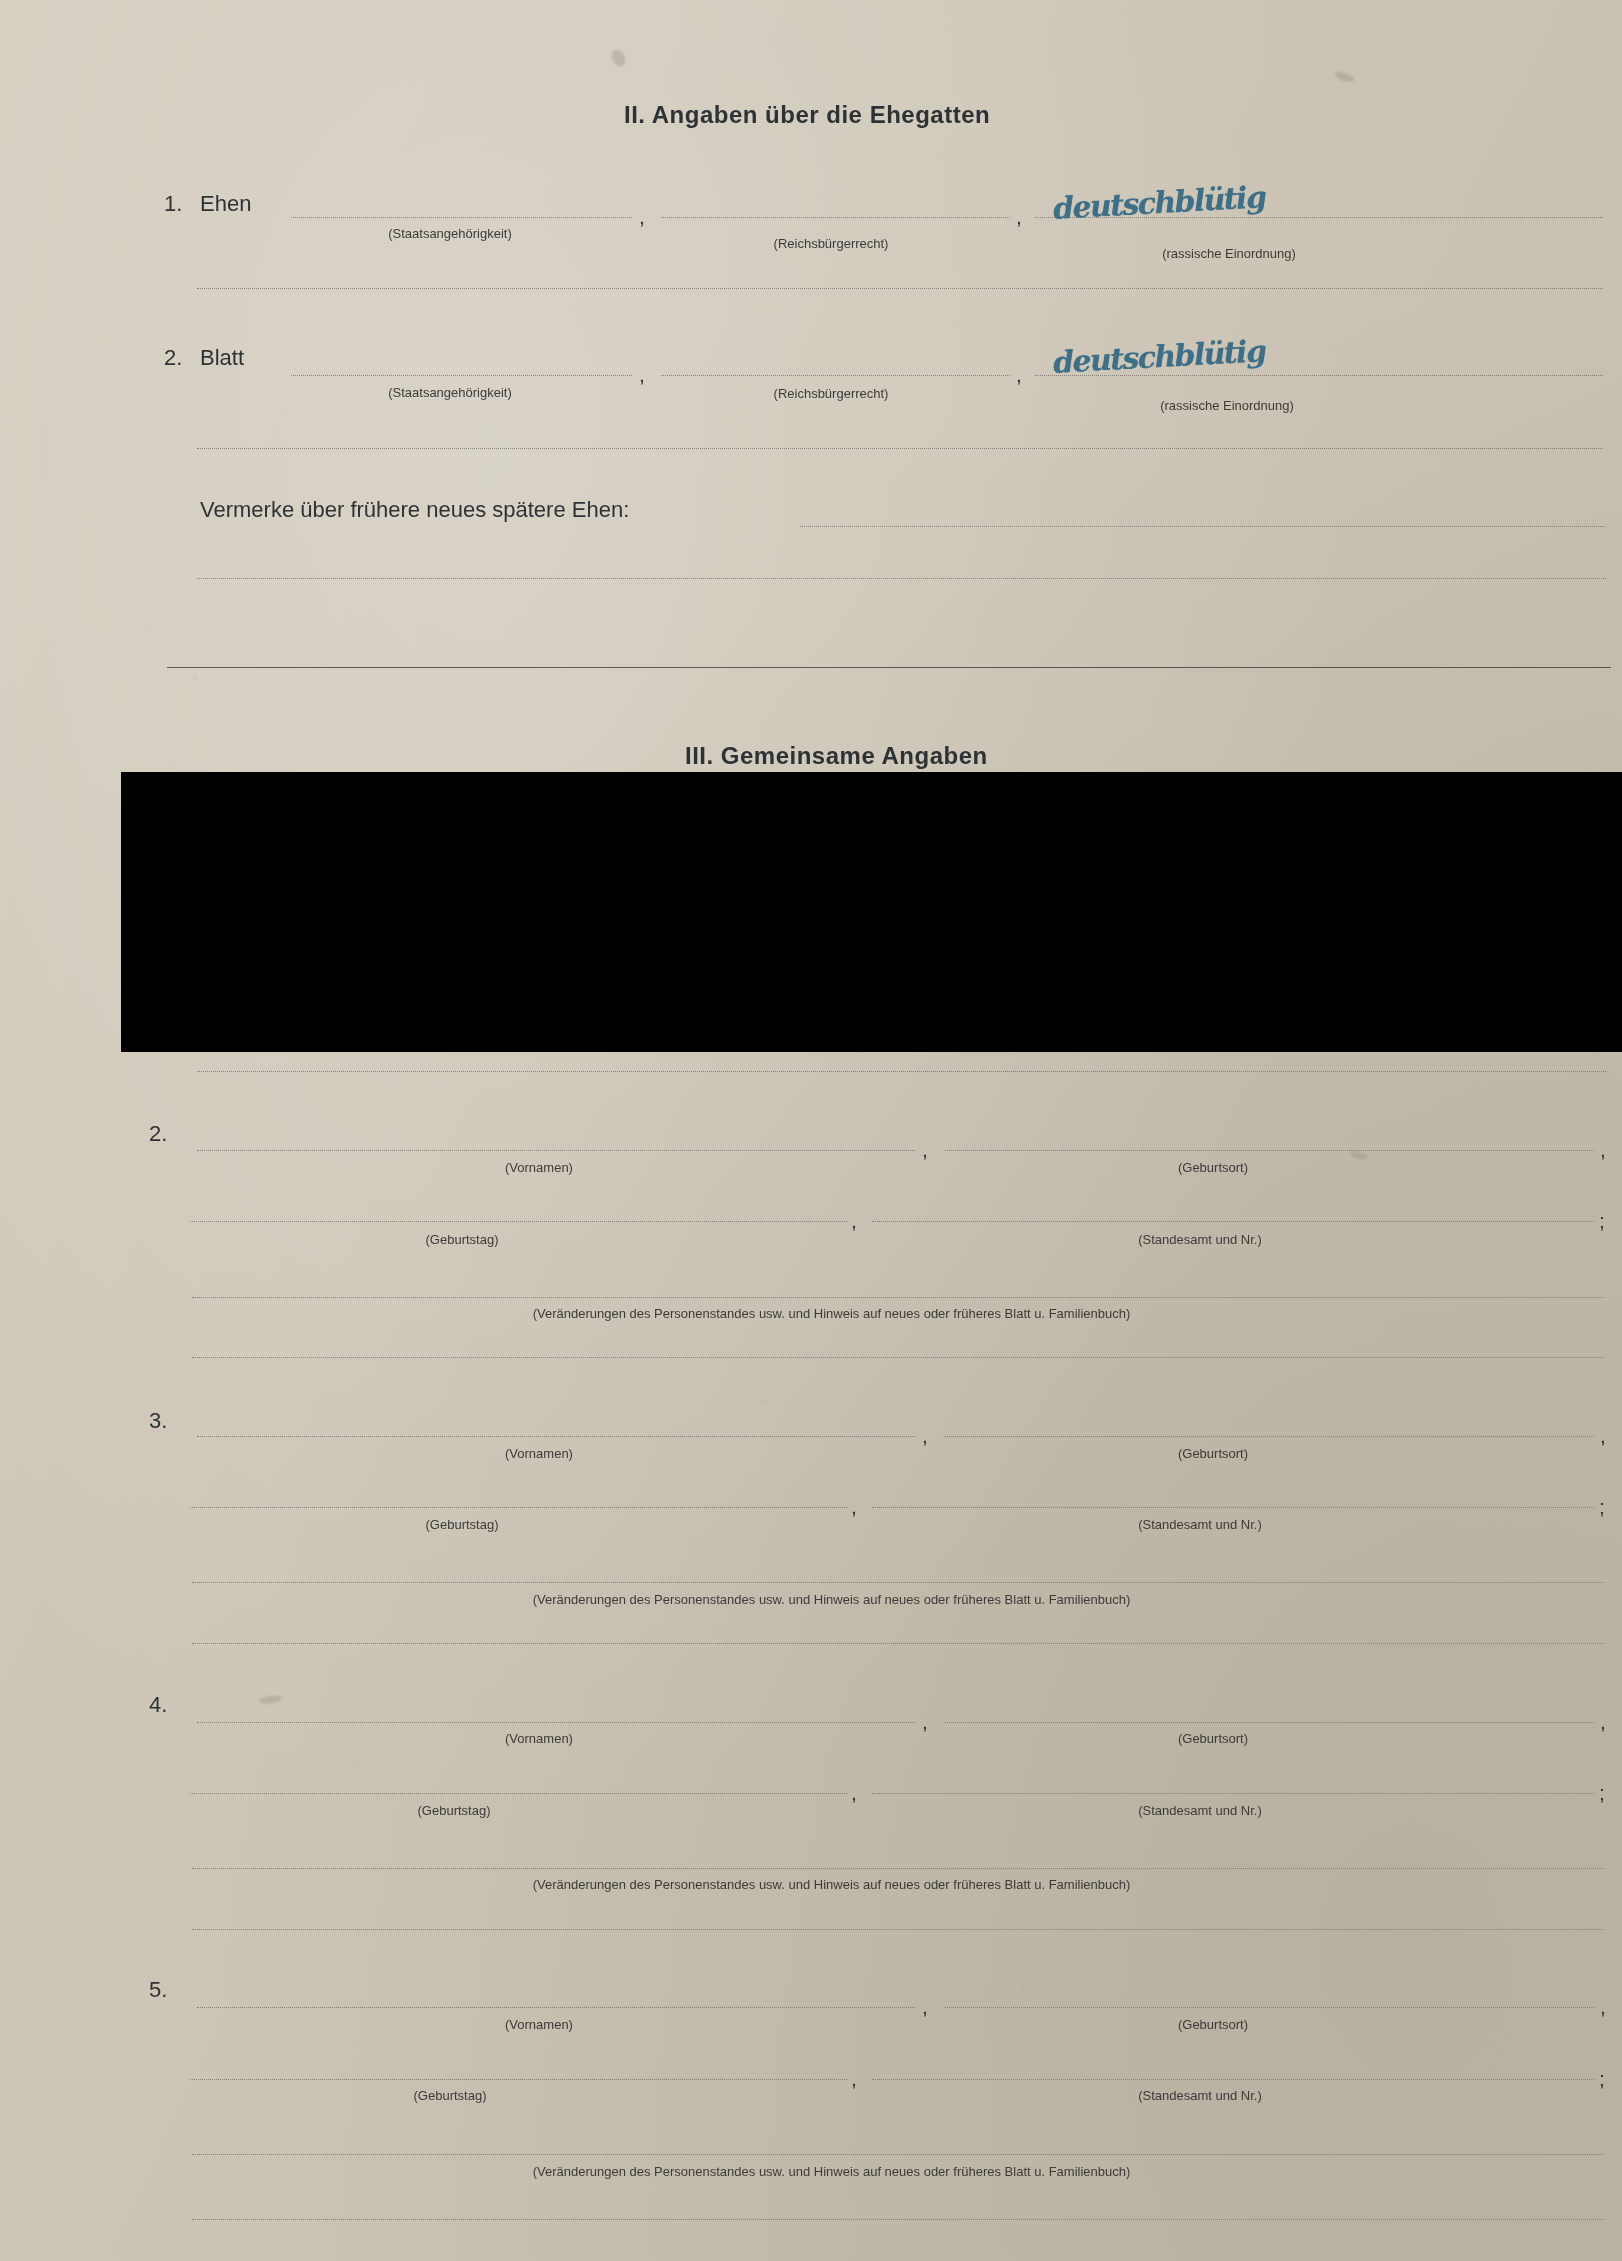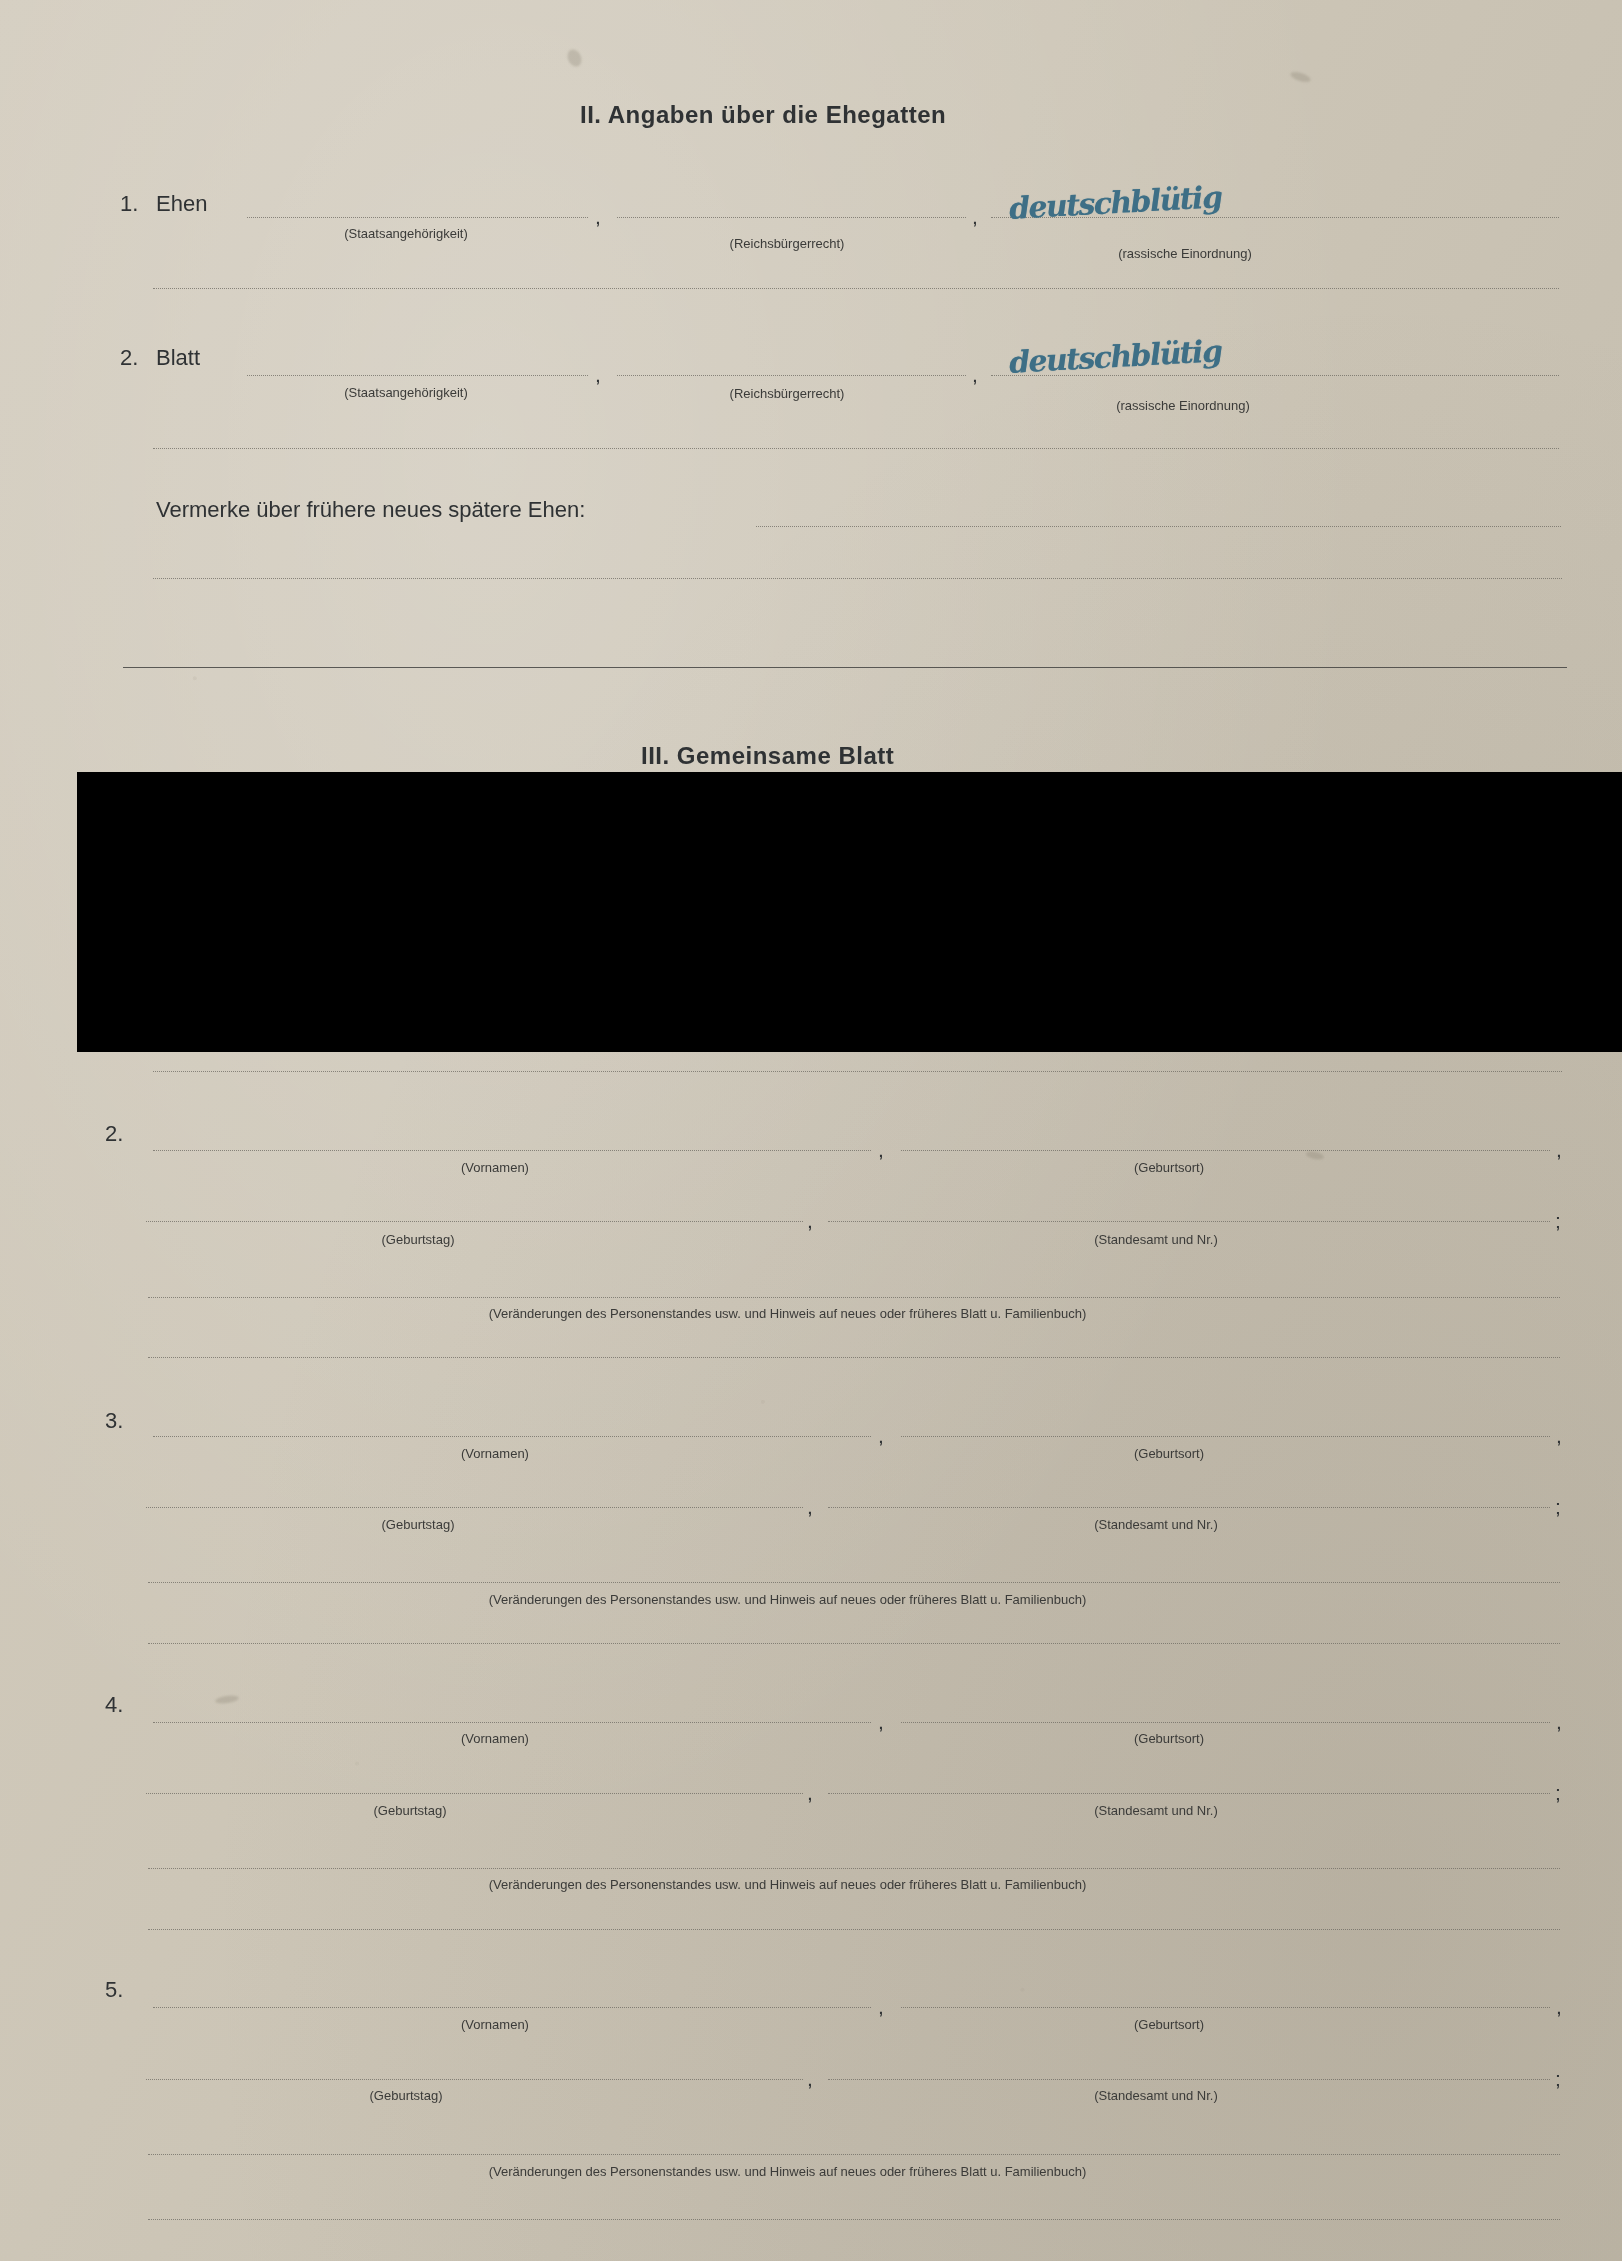--- a/index.html
+++ b/index.html
@@ -22,21 +22,21 @@
   .grain{
     position:absolute;inset:0;
     background-image:
       radial-gradient(circle at 12% 30%, rgba(90,80,65,0.07) 0 1.6px, rgba(0,0,0,0) 2.4px),
       radial-gradient(circle at 47% 62%, rgba(90,80,65,0.06) 0 1.6px, rgba(0,0,0,0) 2.4px),
       radial-gradient(circle at 74% 18%, rgba(90,80,65,0.06) 0 1.6px, rgba(0,0,0,0) 2.4px),
       radial-gradient(circle at 22% 78%, rgba(90,80,65,0.05) 0 1.6px, rgba(0,0,0,0) 2.4px),
       radial-gradient(circle at 63% 88%, rgba(90,80,65,0.05) 0 1.6px, rgba(0,0,0,0) 2.4px);
     opacity:.9;
   }
-  .sheet{position:absolute;inset:0;}
+  .sheet{position:absolute;inset:0;margin-left:44px;}
 
   
   .section-heading{
     position:absolute;
     font-size:24px;
     font-weight:bold;
     letter-spacing:0.5px;
     color:#2f3234;
     white-space:nowrap;
   }
@@ -155,21 +155,21 @@
   <div class="hand" style="left:1009px;top:339px;">deutschblütig</div>
 
   <div class="dotline" style="left:153px;top:448px;width:1406px;"></div>
 
   <div class="fieldtext" style="left:156px;top:497px;">Vermerke über frühere neues spätere Ehen:</div>
   <div class="dotline" style="left:756px;top:526px;width:805px;"></div>
   <div class="dotline" style="left:153px;top:578px;width:1409px;"></div>
 
   <div class="solidline" style="left:123px;top:667px;width:1444px;"></div>
 
-  <div class="section-heading" id="heading-3">III. Gemeinsame Blatt</div>
+  <div class="section-heading" id="heading-3">III. Gemeinsame Angaben</div>
 
   <div class="redaction" style="left:77px;top:772px;width:1546px;height:280px;"></div>
 
   <div class="dotline" style="left:153px;top:1071px;width:1409px;"></div>
 
   <div class="rowlabel" style="left:105px;top:1121px;">2.</div>
   <div class="dotline" style="left:153px;top:1150px;width:718px;"></div>
   <div class="comma" style="left:878px;top:1138px;">,</div>
   <div class="dotline" style="left:901px;top:1150px;width:649px;"></div>
   <div class="comma" style="left:1556px;top:1138px;">,</div>

